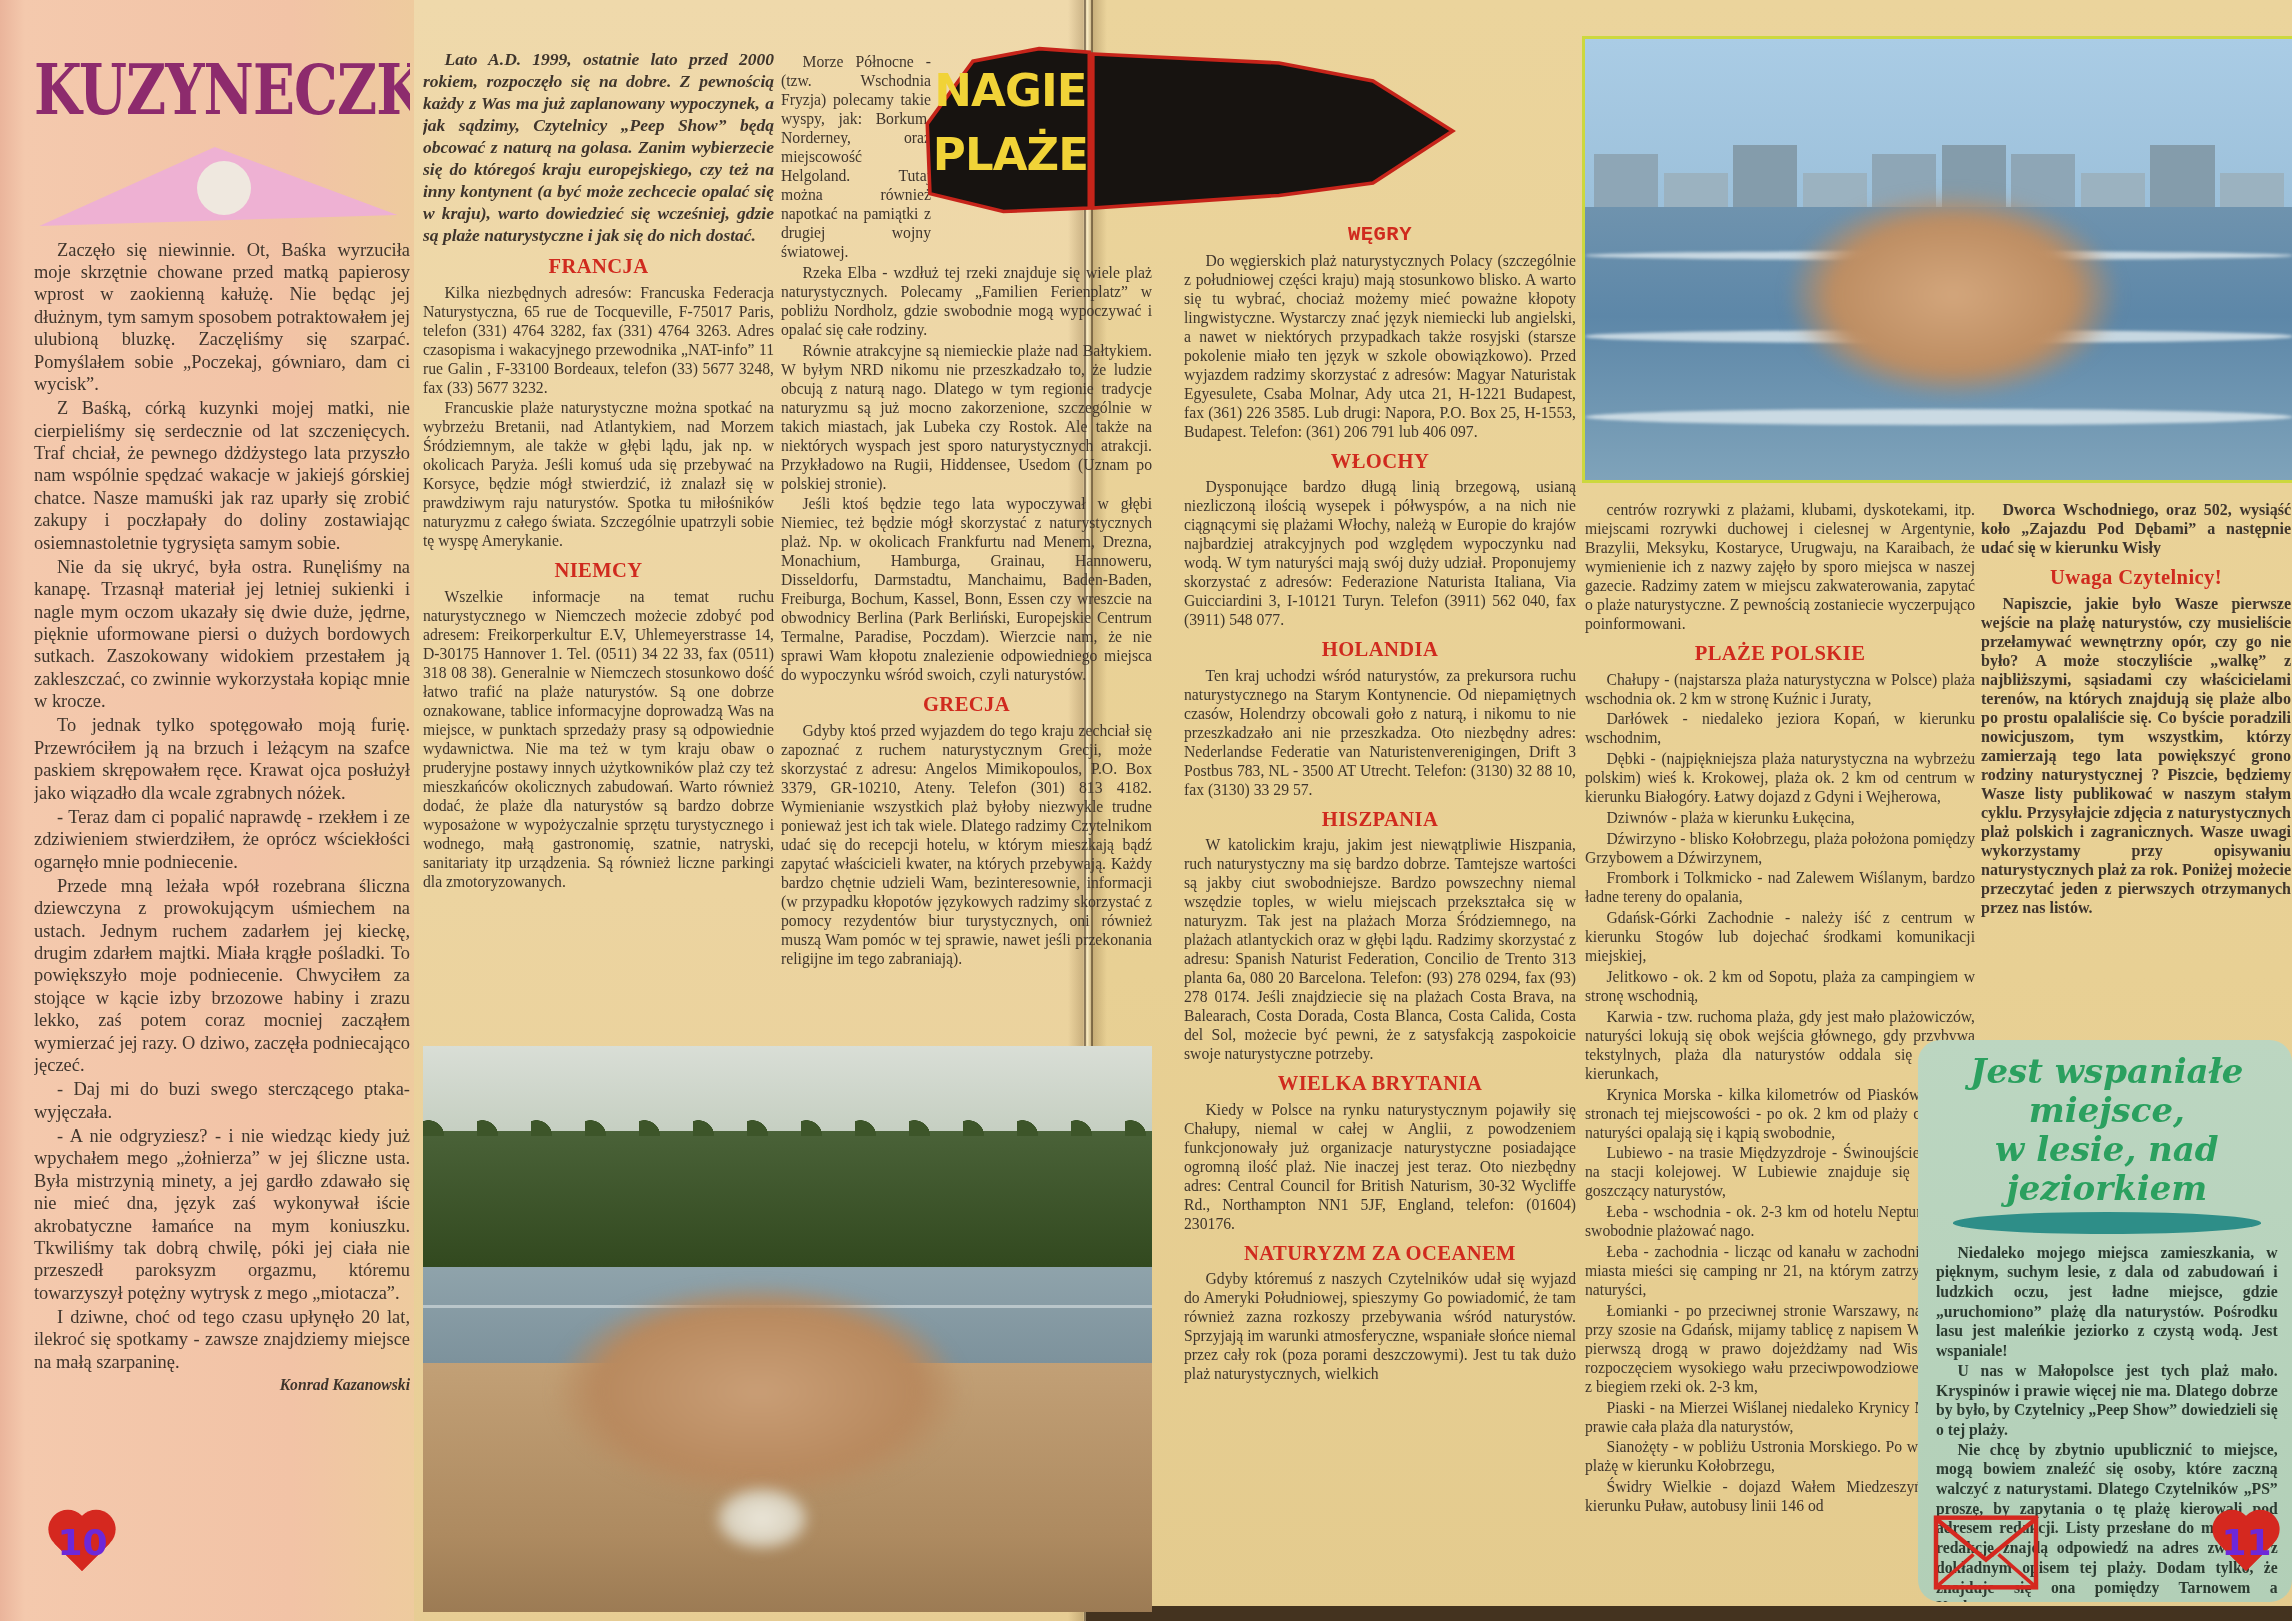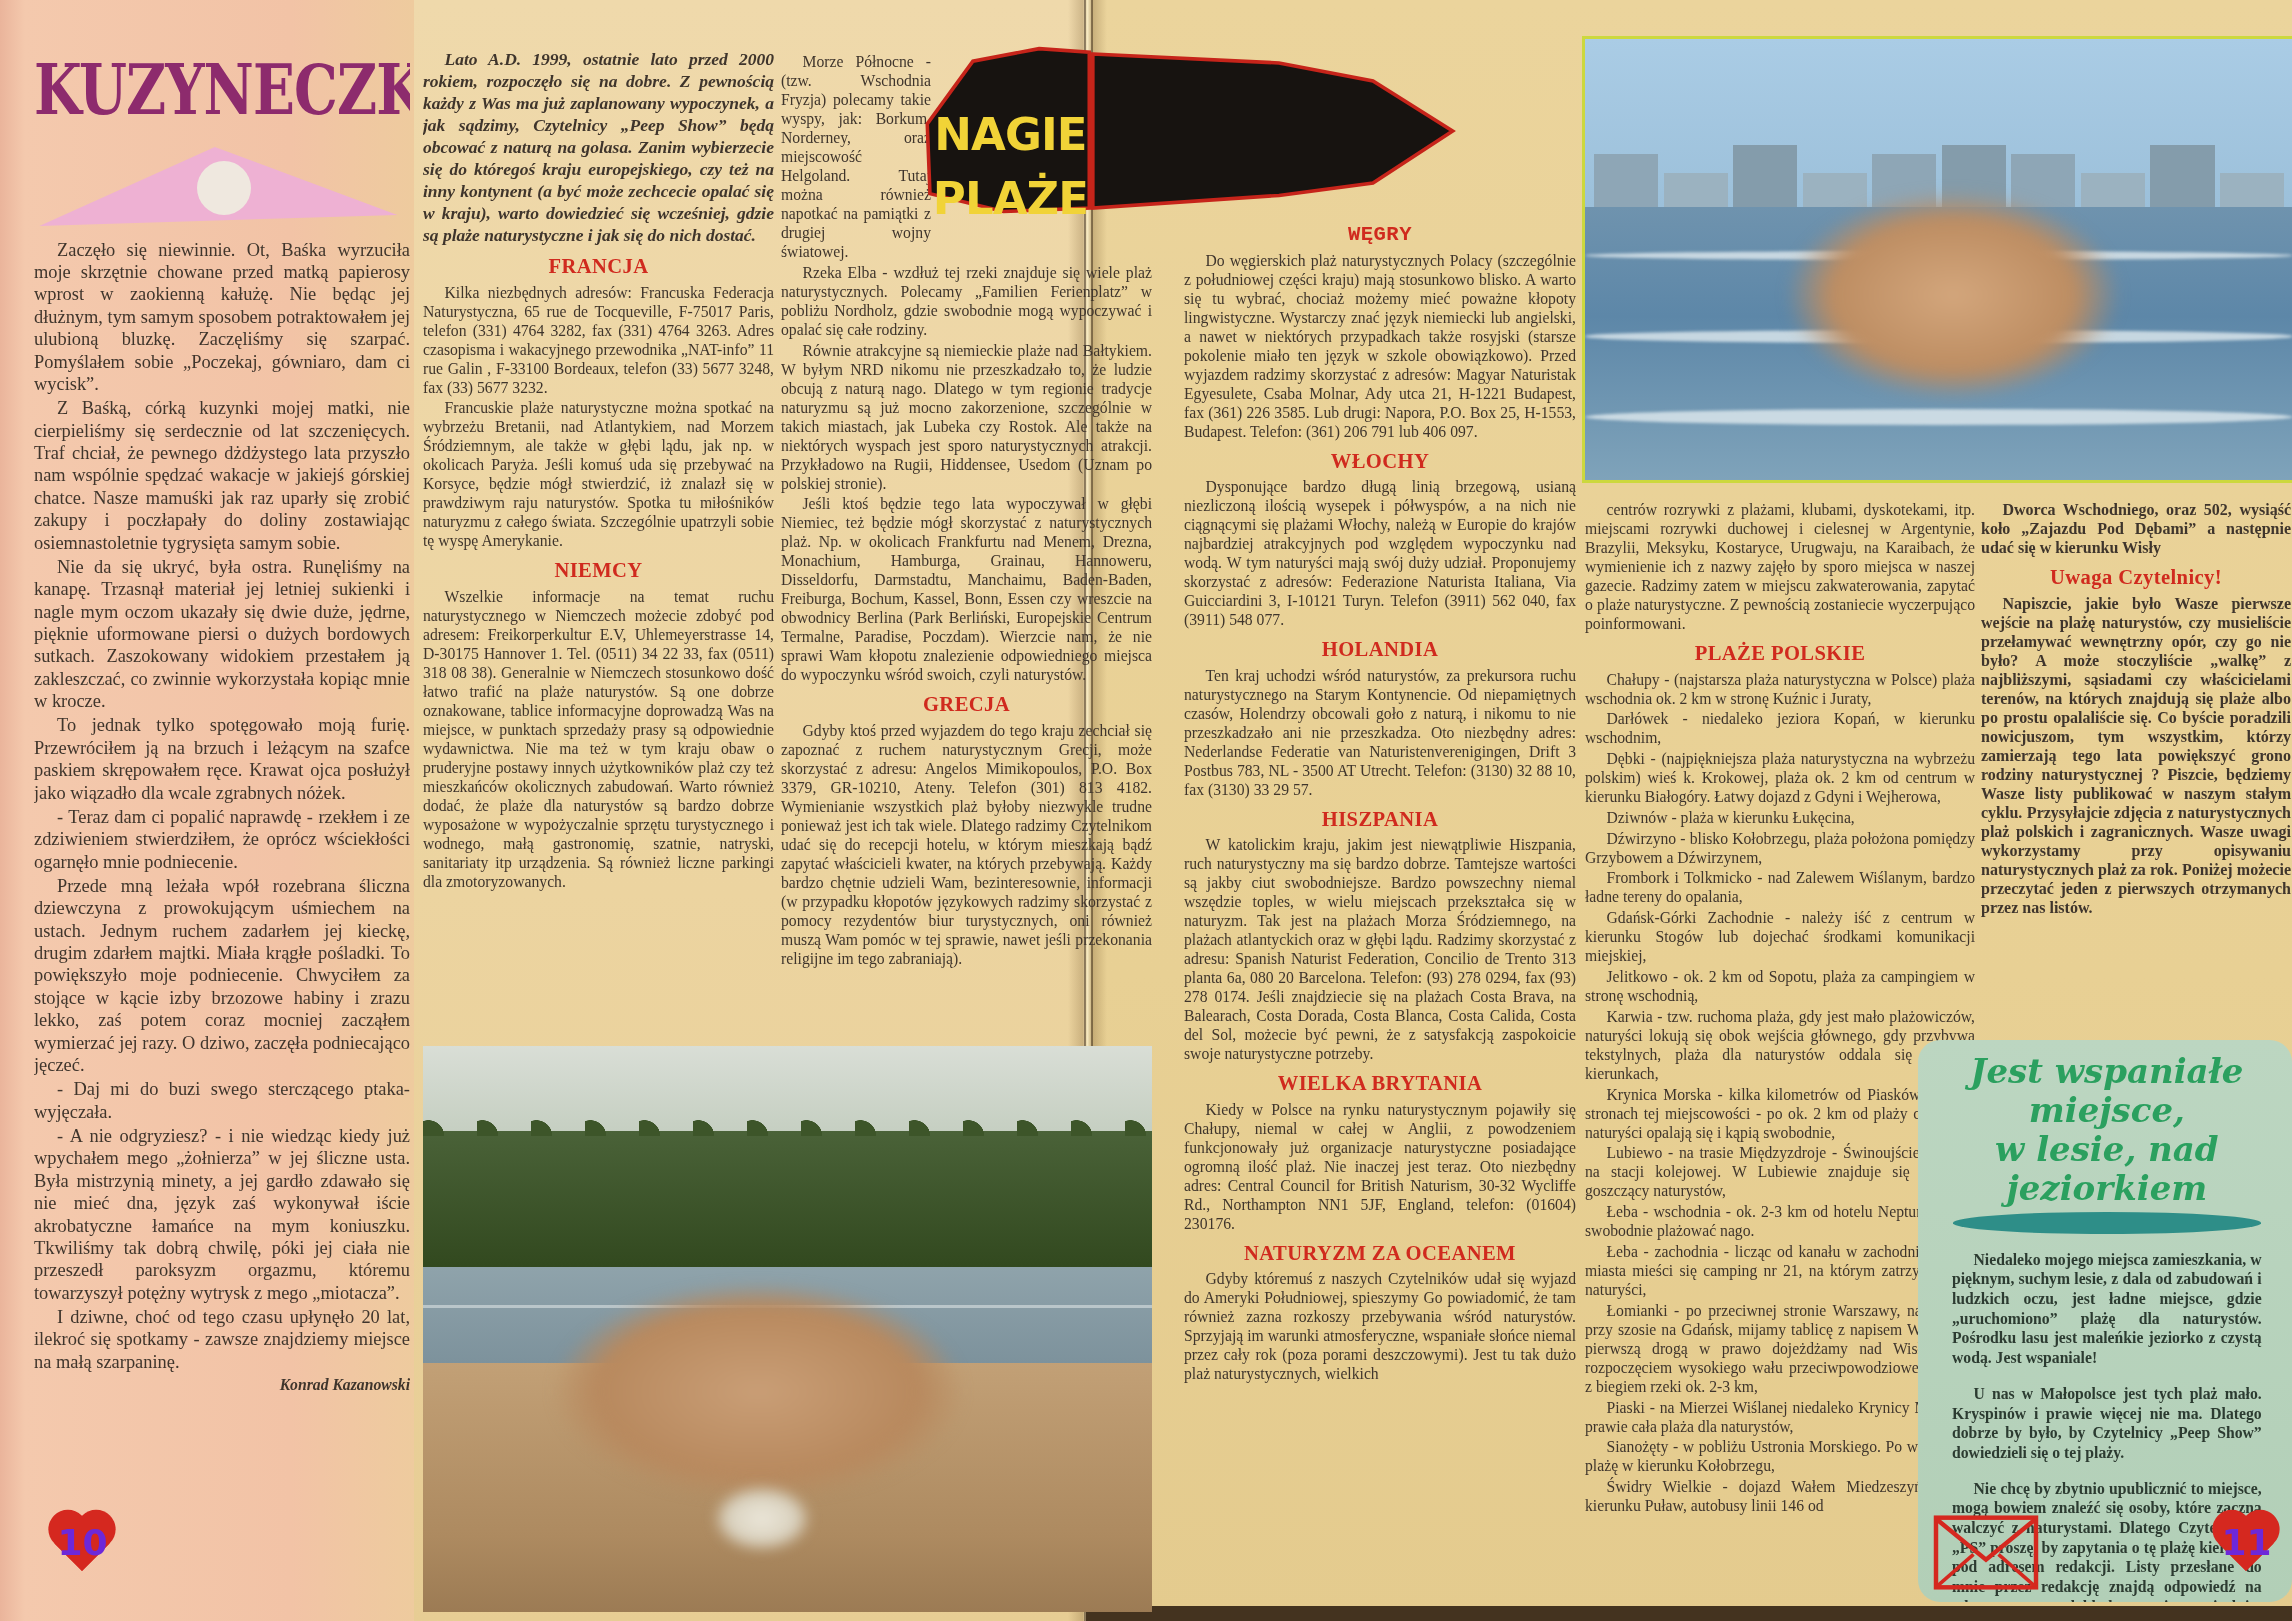--- a/index.html
+++ b/index.html
@@ -49,21 +49,21 @@
 
   
   .col3{left:781px;top:52px;width:371px;height:991px;}
   .lead-narrow{width:150px;}
 
   
   .banner-svg{position:absolute;left:921px;top:43px;width:537px;height:176px;}
   .banner-text{position:absolute;z-index:3;font-weight:bold;}
   .banner-left-text{left:931px;top:59px;width:159px;text-align:center;
       font-family:"DejaVu Sans",sans-serif;font-size:45px;line-height:64px;
-      color:#f1d337;letter-spacing:-0.9px;margin-top:44px;}
+      color:#f1d337;letter-spacing:-0.9px;}
   .banner-right-text{left:1111px;top:66px;width:304px;text-align:left;
       font-family:"Liberation Serif",serif;font-size:45px;line-height:59px;
       color:#f2ecd6;letter-spacing:2.7px;}
 
   
   .photo{position:absolute;overflow:hidden;}
   .photo-left{left:423px;top:1046px;width:729px;height:566px;background:#c9cfc6;}
   .pl-sky{position:absolute;left:0;top:0;width:100%;height:17%;background:linear-gradient(180deg,#d9ded6,#c3cdbf);}
   .pl-trees{position:absolute;left:0;top:15%;width:100%;height:24%;
       background:linear-gradient(180deg,#4a6238,#32491f);}
@@ -95,21 +95,21 @@
   .col5{left:1585px;top:500px;width:390px;height:1032px;}
   .col6{left:1981px;top:500px;width:310px;height:557px;font-weight:bold;}
   .col6 p{font-size:16px;line-height:19px;}
 
   
   .green-box{position:absolute;left:1918px;top:1040px;width:374px;height:562px;overflow:hidden;
       background:linear-gradient(180deg,#bcd6c1 0%,#b2cfb7 100%);padding:10.7px 14.3px 0 18px;box-sizing:border-box;border-radius:22px;}
   .gb-head{font-family:"DejaVu Serif",serif;font-style:italic;font-weight:bold;
       font-size:34px;line-height:39px;color:#2ba05f;text-align:center;margin:1.8px 0 3.6px 0;}
   .gb-ellipse{width:90%;height:21.5px;background:#2e8e88;border-radius:50%;margin:3.6px auto 9px auto;}
-  .green-box p{margin:16px;font-weight:bold;font-size:15.7px;line-height:19.7px;
+  .green-box p{margin:0;font-weight:bold;font-size:15.7px;line-height:19.7px;
       text-indent:21.5px;text-align:justify;color:#2c3b31;}
   .envelope{position:absolute;left:1933px;top:1515px;}
   .heart-left{left:43px;top:1508px;}
   .heart-right{left:2207px;top:1508px;}
 </style>
 </head>
 <body>
 
 <div class="spread">
   <div class="bg bg-left"></div>

